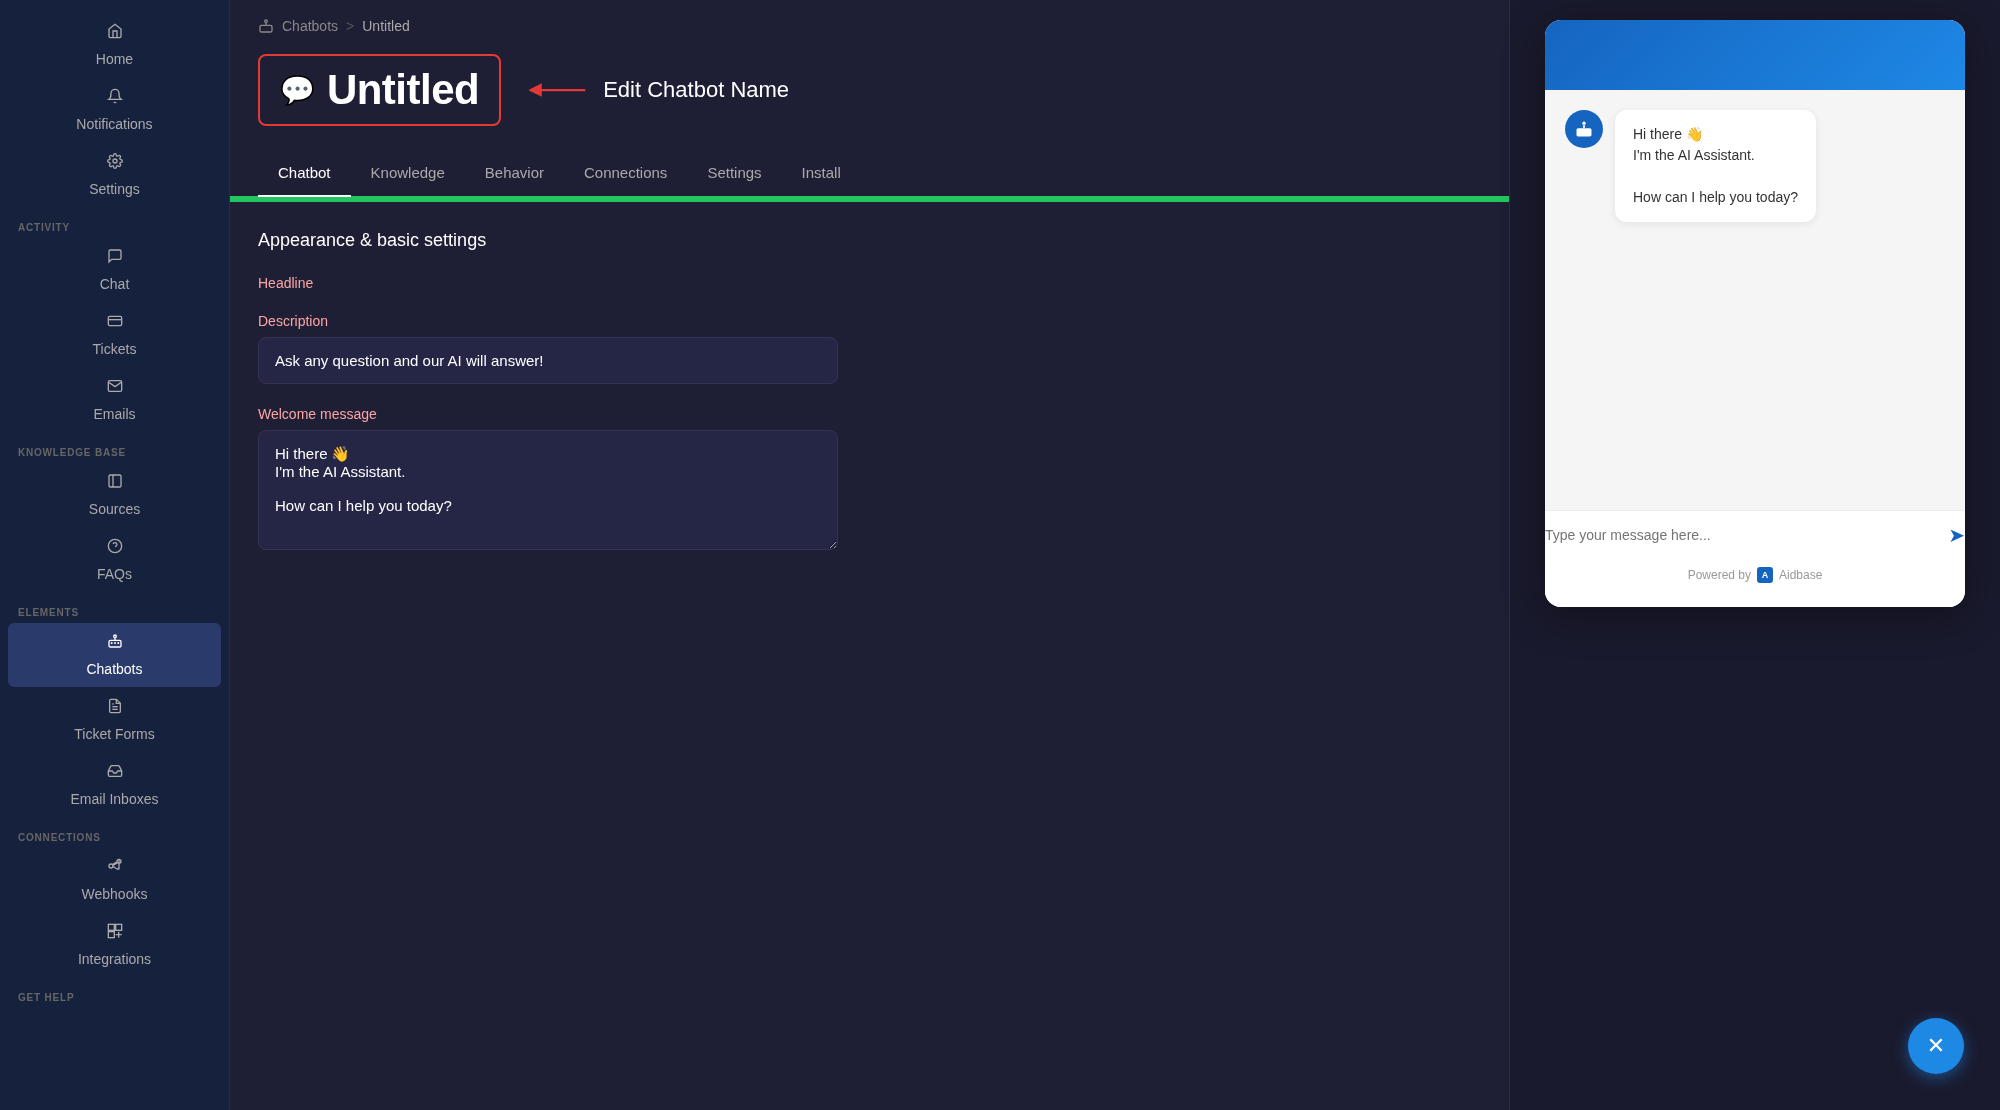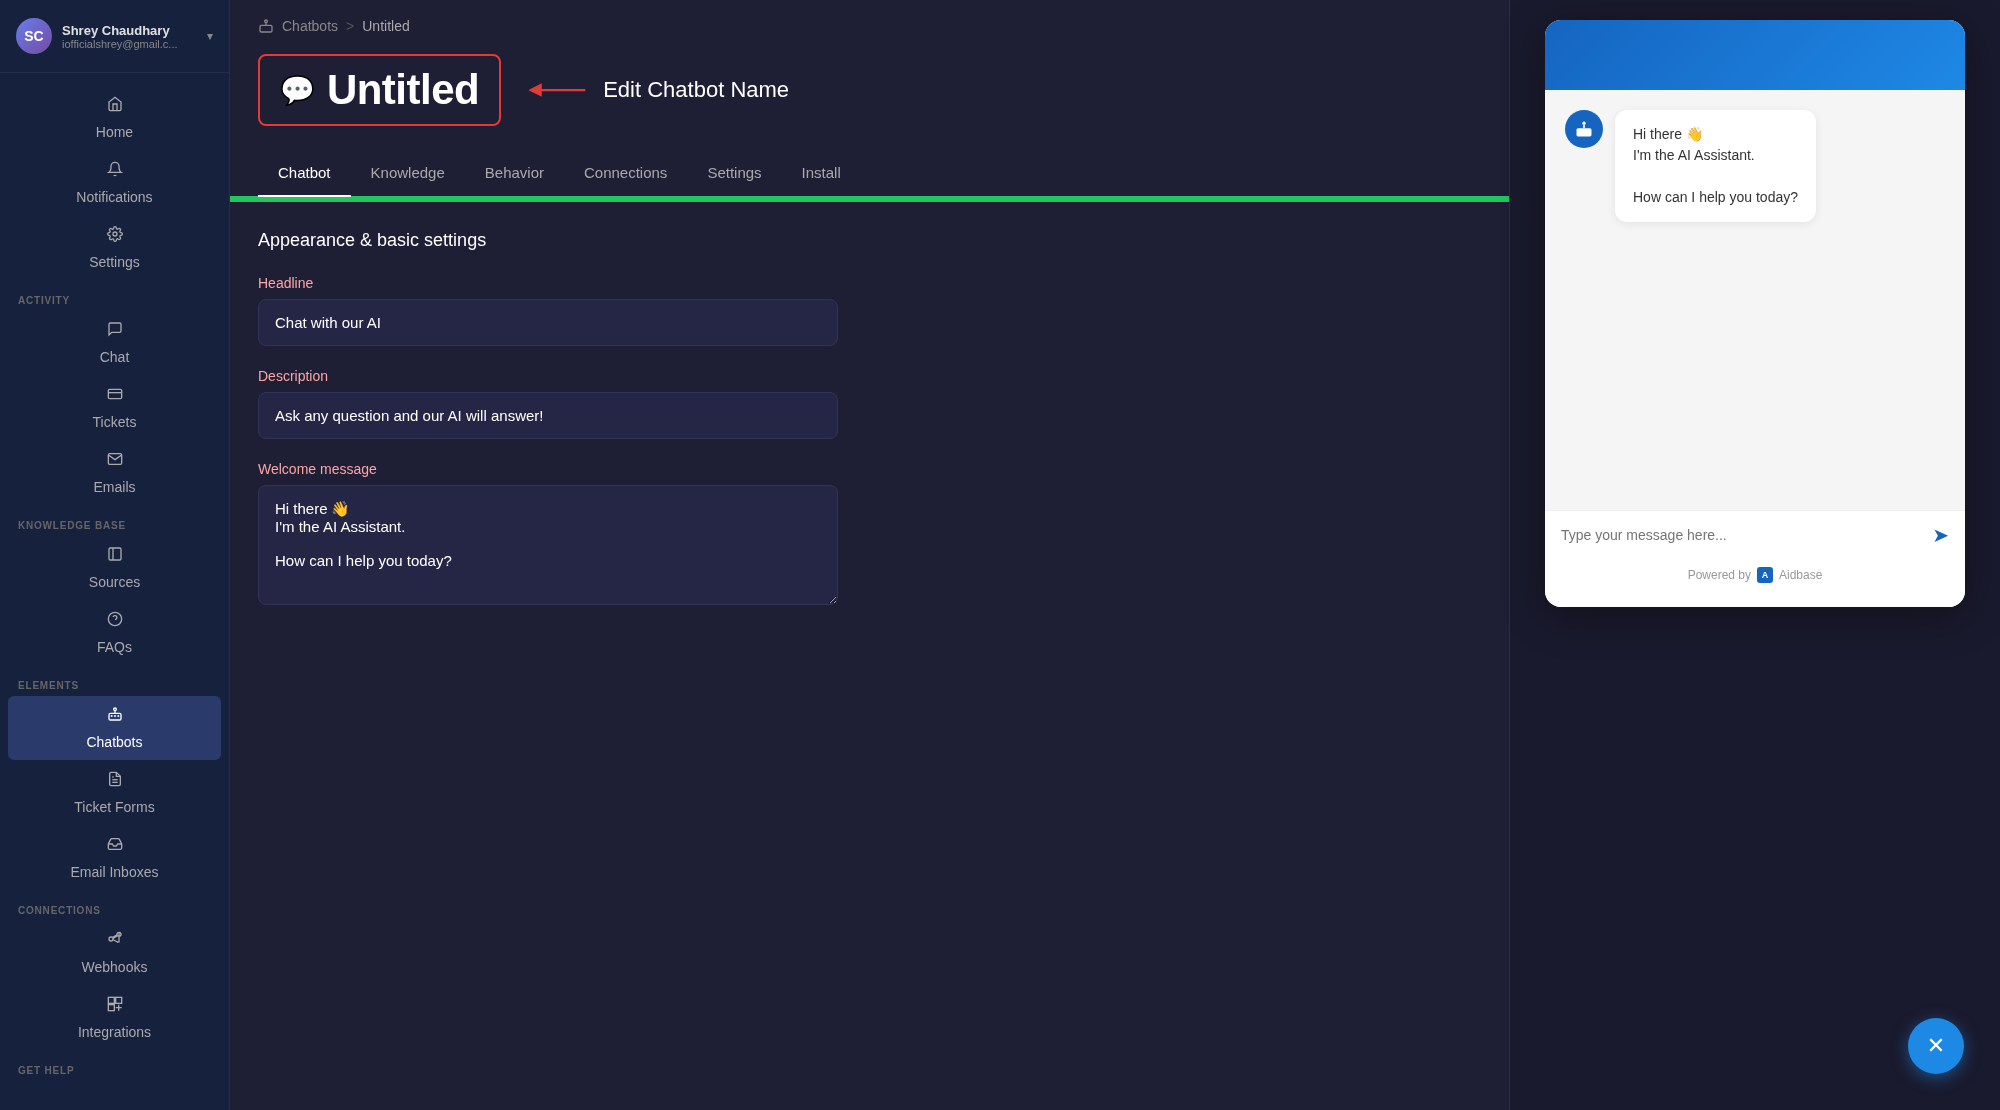--- a/index.html
+++ b/index.html
@@ -278,21 +278,21 @@
       padding: 14px 18px;
       box-shadow: 0 2px 8px rgba(0,0,0,0.08);
       max-width: 280px;
     }
     .chat-bubble p {
       font-size: 14px;
       color: #333;
       line-height: 1.5;
     }
     .chat-input-area {
-      padding: 12px 16px;
+      padding: 12px 0;
       background: #fff;
       border-top: 1px solid #eee;
       display: flex;
       align-items: center;
       gap: 10px;
     }
     .chat-input {
       flex: 1;
       border: none;
       outline: none;
@@ -348,28 +348,20 @@
       box-shadow: 0 4px 16px rgba(30, 136, 229, 0.5);
       color: white;
       font-size: 22px;
       z-index: 100;
     }
   </style>
 </head>
 <body>
 
 <div class="sidebar">
-  <div class="sidebar-user">
-    <div class="avatar">SC</div>
-    <div class="user-info">
-      <div class="user-name">Shrey Chaudhary</div>
-      <div class="user-email">iofficialshrey@gmail.c...</div>
-    </div>
-    <span class="chevron-icon">▾</span>
-  </div>
 
   <div class="sidebar-nav">
 
     <div class="sidebar-nav-item">
       <svg width="16" height="16" viewBox="0 0 24 24" fill="none" stroke="currentColor" stroke-width="2">
           <path d="M3 9l9-7 9 7v11a2 2 0 0 1-2 2H5a2 2 0 0 1-2-2z"></path>
           <polyline points="9 22 9 12 15 12 15 22"></polyline>
         </svg>
       <span>Home</span>
     </div>
@@ -534,21 +526,20 @@
         <div class="tab-item">
           <span>Install</span>
         </div>
       </div>
 
       <div class="form-area">
         <div class="section-title">Appearance &amp; basic settings</div>
 
         <div class="field-group">
           <div class="field-label">Headline</div>
-          <input class="field-input" type="text" value="Chat with our AI" style="">
         </div>
 
         <div class="field-group">
           <div class="field-label">Description</div>
           <input class="field-input" type="text" value="Ask any question and our AI will answer!" style="">
         </div>
 
         <div class="field-group">
           <div class="field-label">Welcome message</div>
           <textarea class="field-textarea" style="">Hi there 👋

